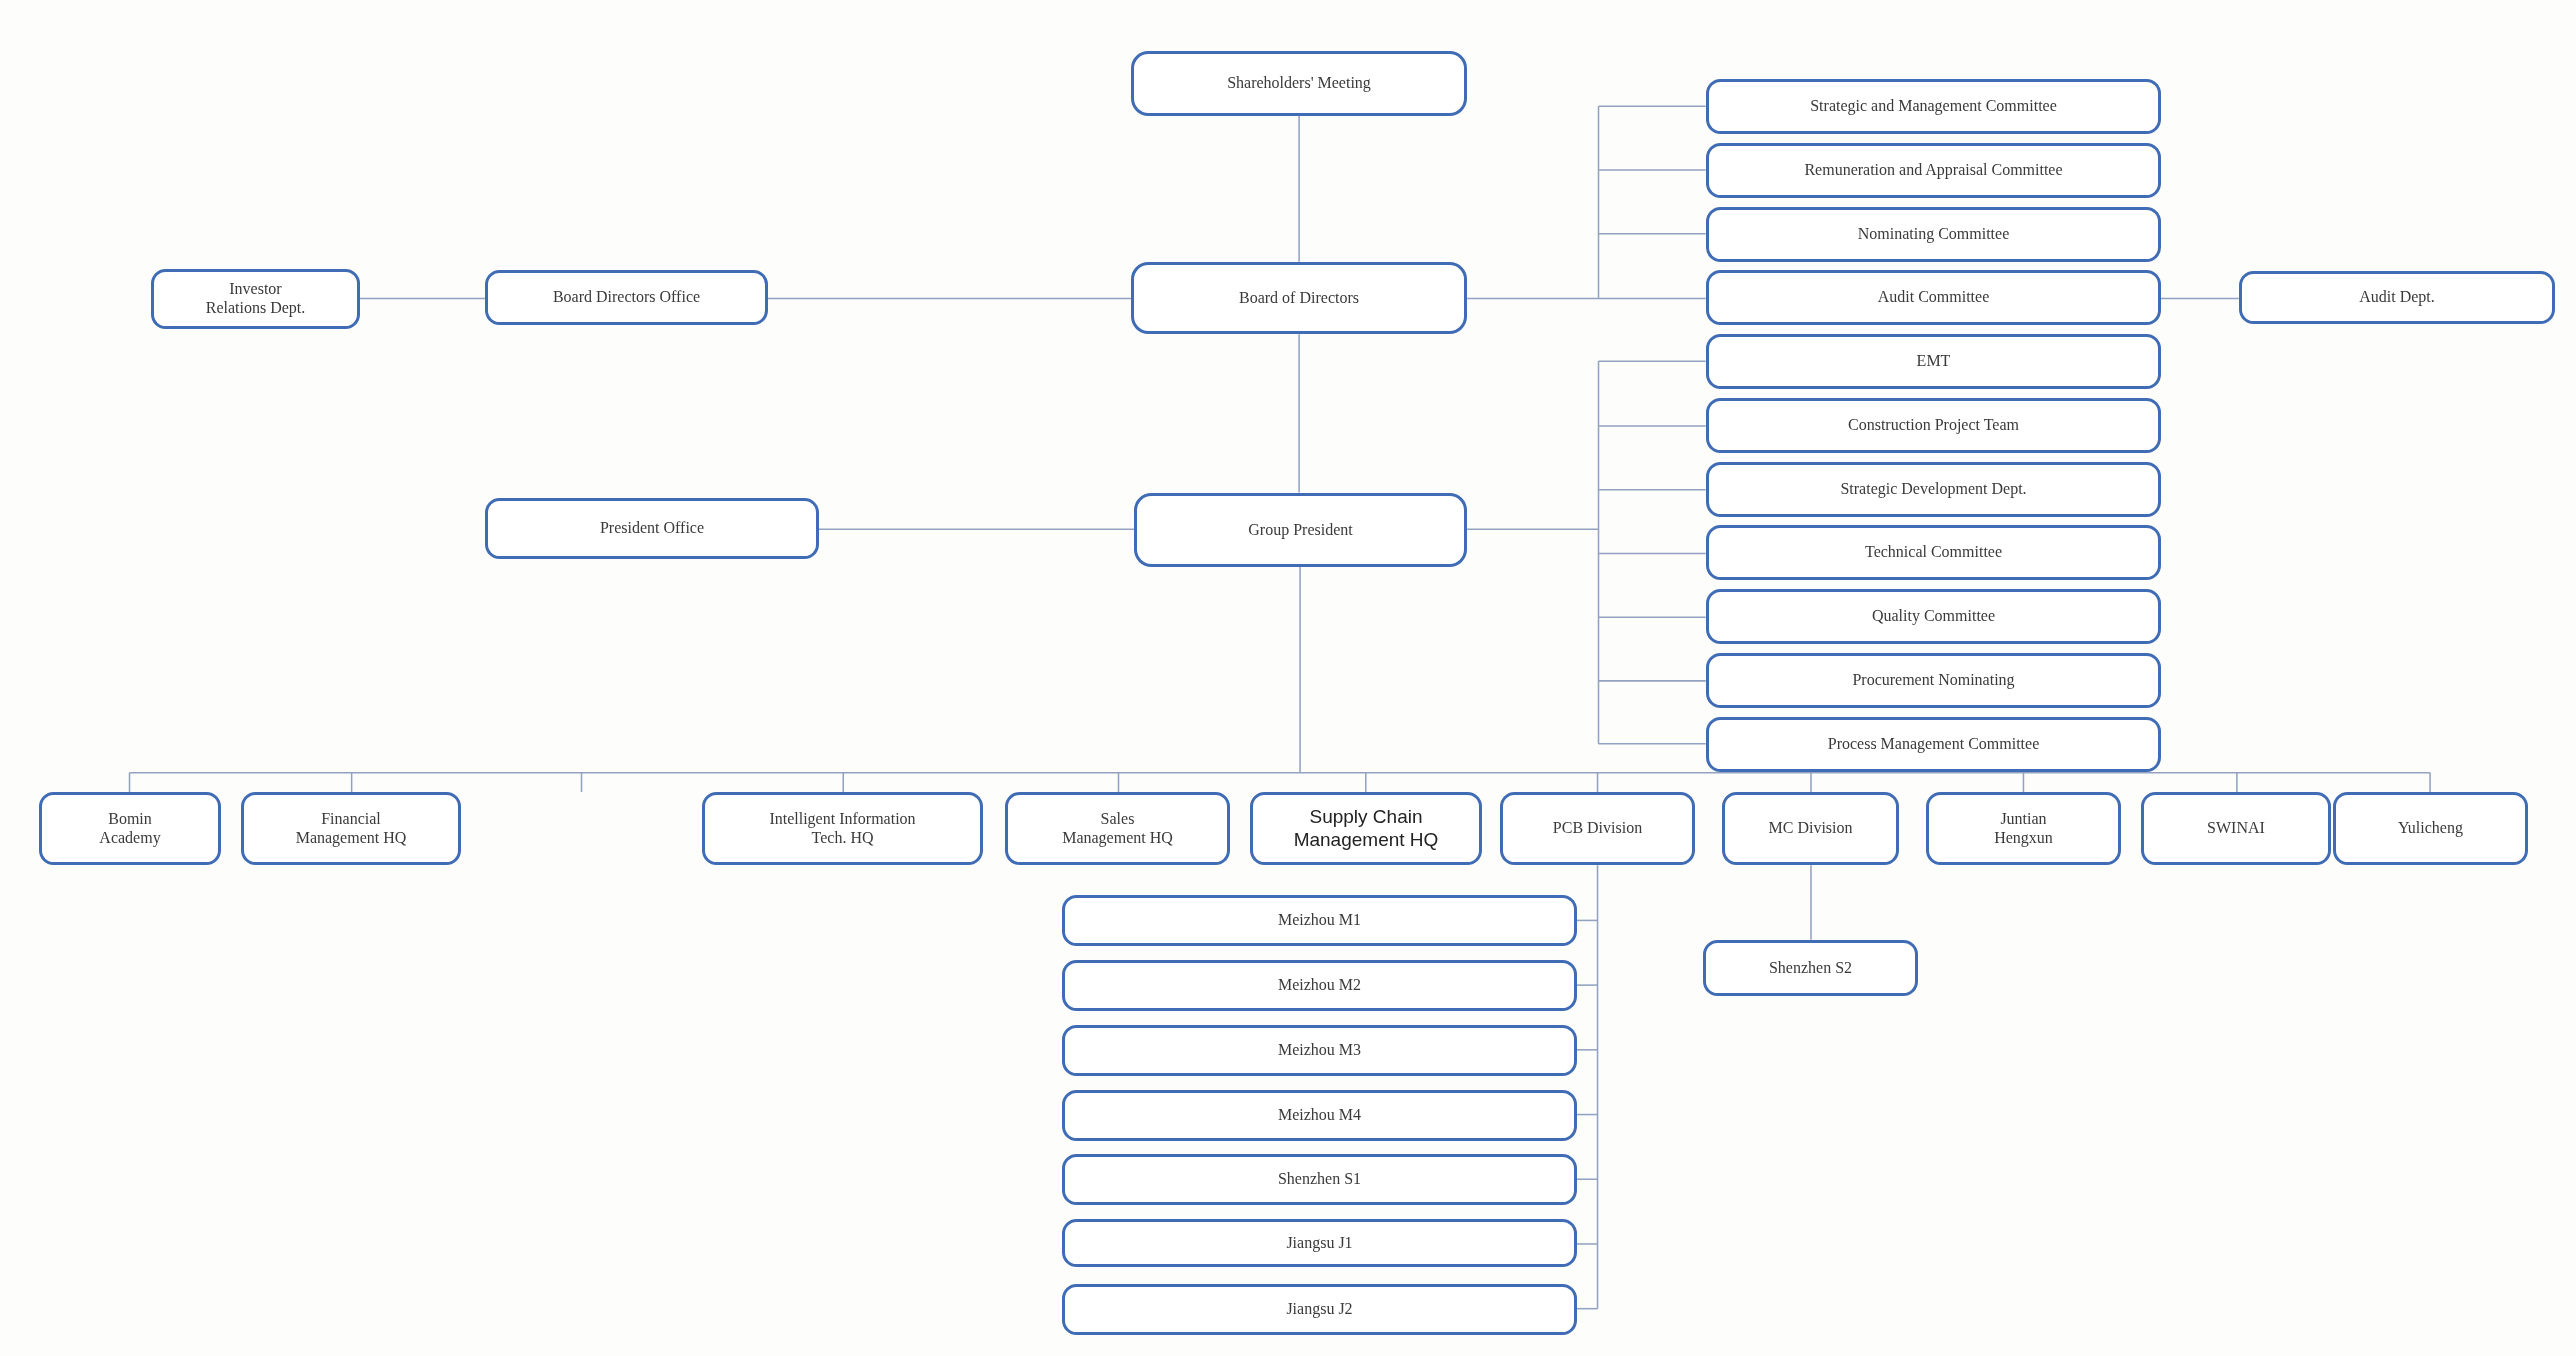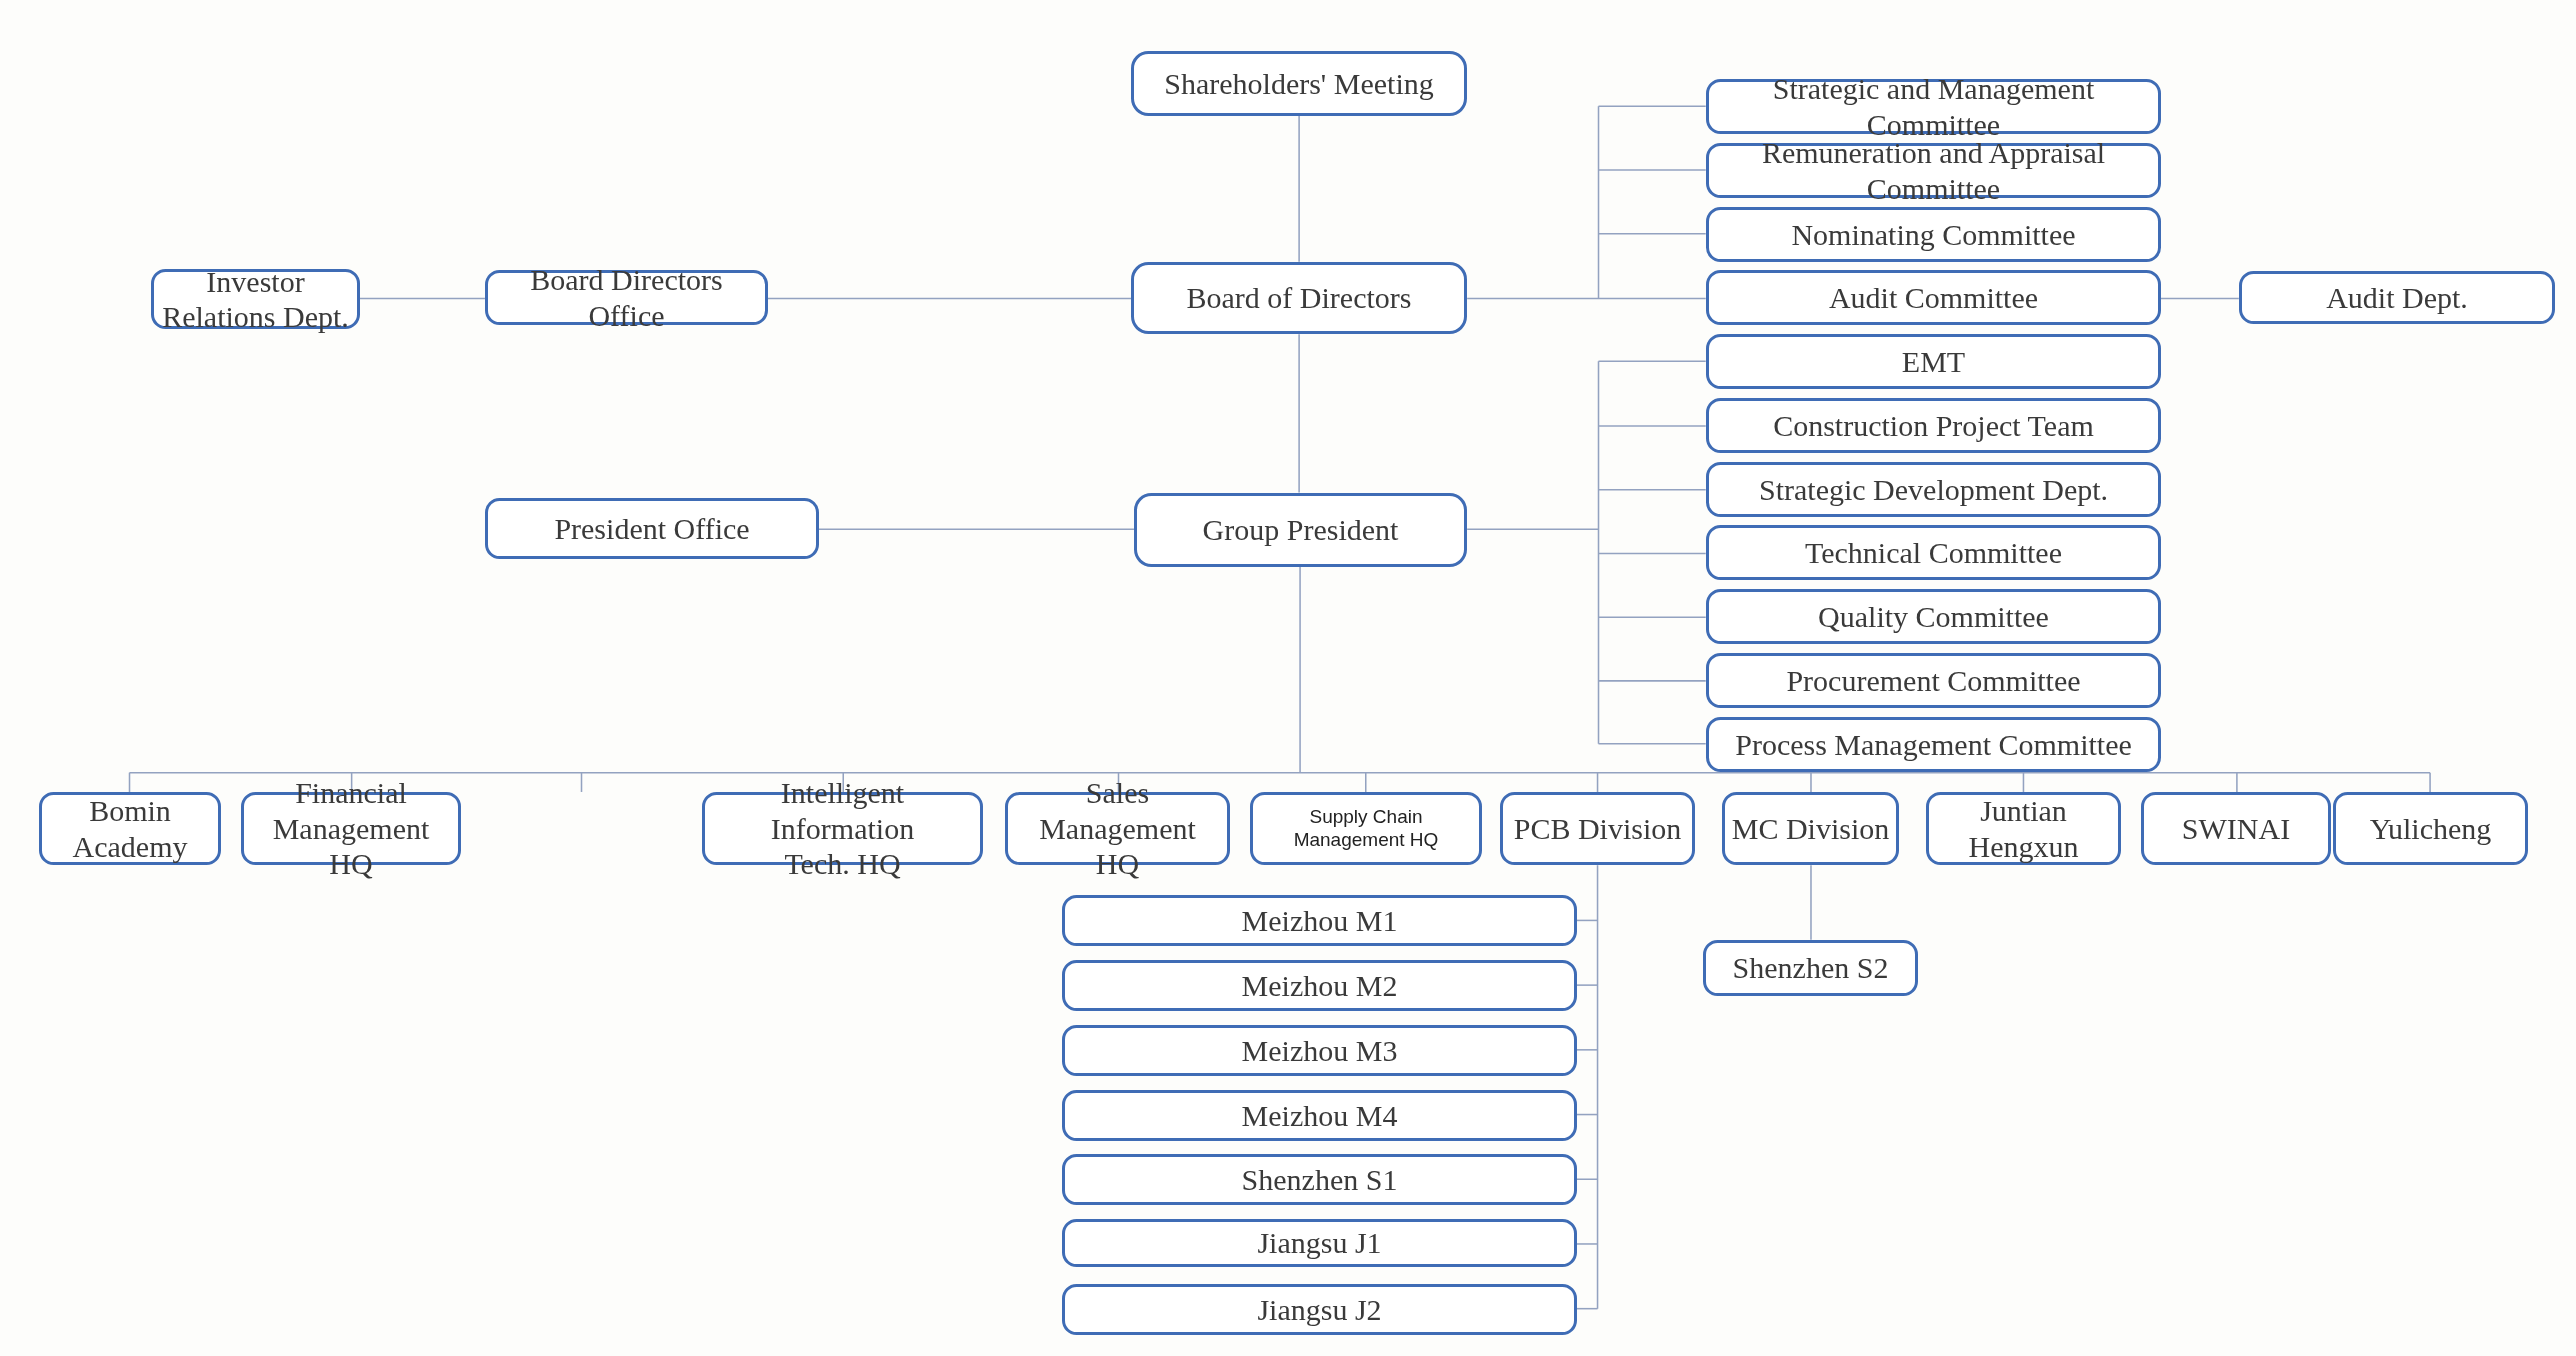--- a/index.html
+++ b/index.html
@@ -15,21 +15,21 @@
     position:absolute;
     box-sizing:border-box;
     border:3.9px solid #3f6cb5;
     border-radius:14.5px;
     background:#ffffff;
     display:flex;
     align-items:center;
     justify-content:center;
     text-align:center;
     font-family:"Liberation Serif", "DejaVu Serif", serif;
-    font-size:30px;
+    font-size:16px;
     color:#3a3a3a;
     line-height:1.18;
     white-space:pre-line;
     padding:1.9px 5.8px;
   }
   .node.sans{
     font-family:"Liberation Sans", "DejaVu Sans", sans-serif;
     font-size:19px;
     color:#222222;
   }
@@ -106,21 +106,21 @@
   <div class="node" style="left:1706px;top:334px;width:455px;height:55px">EMT</div>
 
   <div class="node" style="left:1706px;top:398px;width:455px;height:55px">Construction Project Team</div>
 
   <div class="node" style="left:1706px;top:525px;width:455px;height:55px">Technical Committee</div>
 
   <div class="node" style="left:1706px;top:462px;width:455px;height:55px">Strategic Development Dept.</div>
 
   <div class="node" style="left:1706px;top:589px;width:455px;height:55px">Quality Committee</div>
 
-  <div class="node" style="left:1706px;top:653px;width:455px;height:55px">Procurement Committee</div>
+  <div class="node" style="left:1706px;top:653px;width:455px;height:55px">Procurement Nominating</div>
 
   <div class="node" style="left:1706px;top:717px;width:455px;height:55px">Process Management Committee</div>
 
   <div class="node" style="left:485px;top:498px;width:334px;height:61px">President Office</div>
 
   <div class="node" style="left:1134px;top:493px;width:333px;height:74px;border-radius:17.4px">Group President</div>
 
   <div class="node" style="left:39px;top:792px;width:182px;height:73px">Bomin
 Academy</div>
 

